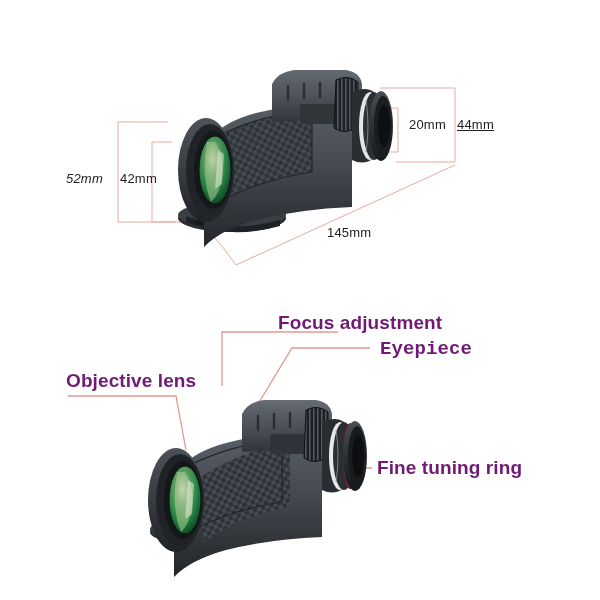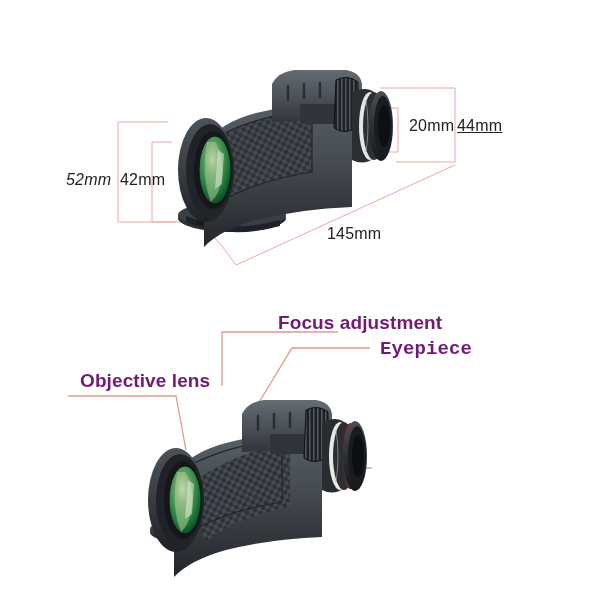--- a/index.html
+++ b/index.html
@@ -3,21 +3,21 @@
 <meta charset="utf-8">
 <style>
   html,body{margin:0;padding:0;background:#ffffff;}
   body{width:600px;height:600px;font-family:"Liberation Sans",sans-serif;overflow:hidden;}
   #stage{position:relative;width:600px;height:600px;background:#fff;}
   .panel{position:absolute;left:0;width:600px;}
   #panel-top{top:0;height:300px;}
   #panel-bottom{top:300px;height:300px;}
   svg{display:block;}
   .lbl{position:absolute;white-space:nowrap;}
-  .dim-text{font-size:16px;color:#24201f;font-family:"Liberation Sans",sans-serif;letter-spacing:.2px;}
+  .dim-text{font-size:13px;color:#24201f;font-family:"Liberation Sans",sans-serif;letter-spacing:.2px;}
   .call-text{font-size:19px;font-weight:bold;color:#701a75;font-family:"Liberation Sans",sans-serif;letter-spacing:.1px;}
 </style>
 </head>
 <body>
 
 <div id="stage">
 
   <div class="panel" id="panel-top">
     <svg width="600" height="300" viewBox="0 0 600 300">
       <defs>
@@ -247,16 +247,17 @@
           <ellipse cx="185" cy="200" rx="16" ry="34" fill="url(#lensG2)"></ellipse>
           <path d="M185 172 q9 12 7 34 q-2 18 -11 26 q-10 -24 -4 -60 Z" fill="#aecb95" opacity=".55"></path>
           <path d="M188 180 l6 4 l-2 30 l-7 5 Z" fill="#ecf2e4" opacity=".5"></path>
           <ellipse cx="185" cy="200" rx="16" ry="34" fill="none" stroke="#0b1a10" stroke-width="1"></ellipse>
         </g>
       </g>
     </svg>
 
     <span class="lbl call-text" style="left:278px;top:12px;">Focus adjustment</span>
     <span class="lbl call-text" style="left:380px;top:38px;font-family:Liberation Mono, monospace;">Eyepiece</span>
-    <span class="lbl call-text" style="left:80px;top:70px;">Objective lens</span>
+    <span class="lbl call-text" style="left:66px;top:70px;">Objective lens</span>
+    <span class="lbl call-text" style="left:377px;top:157px;">Fine tuning ring</span>
   </div>
 
 </div>
 
 </body></html>

